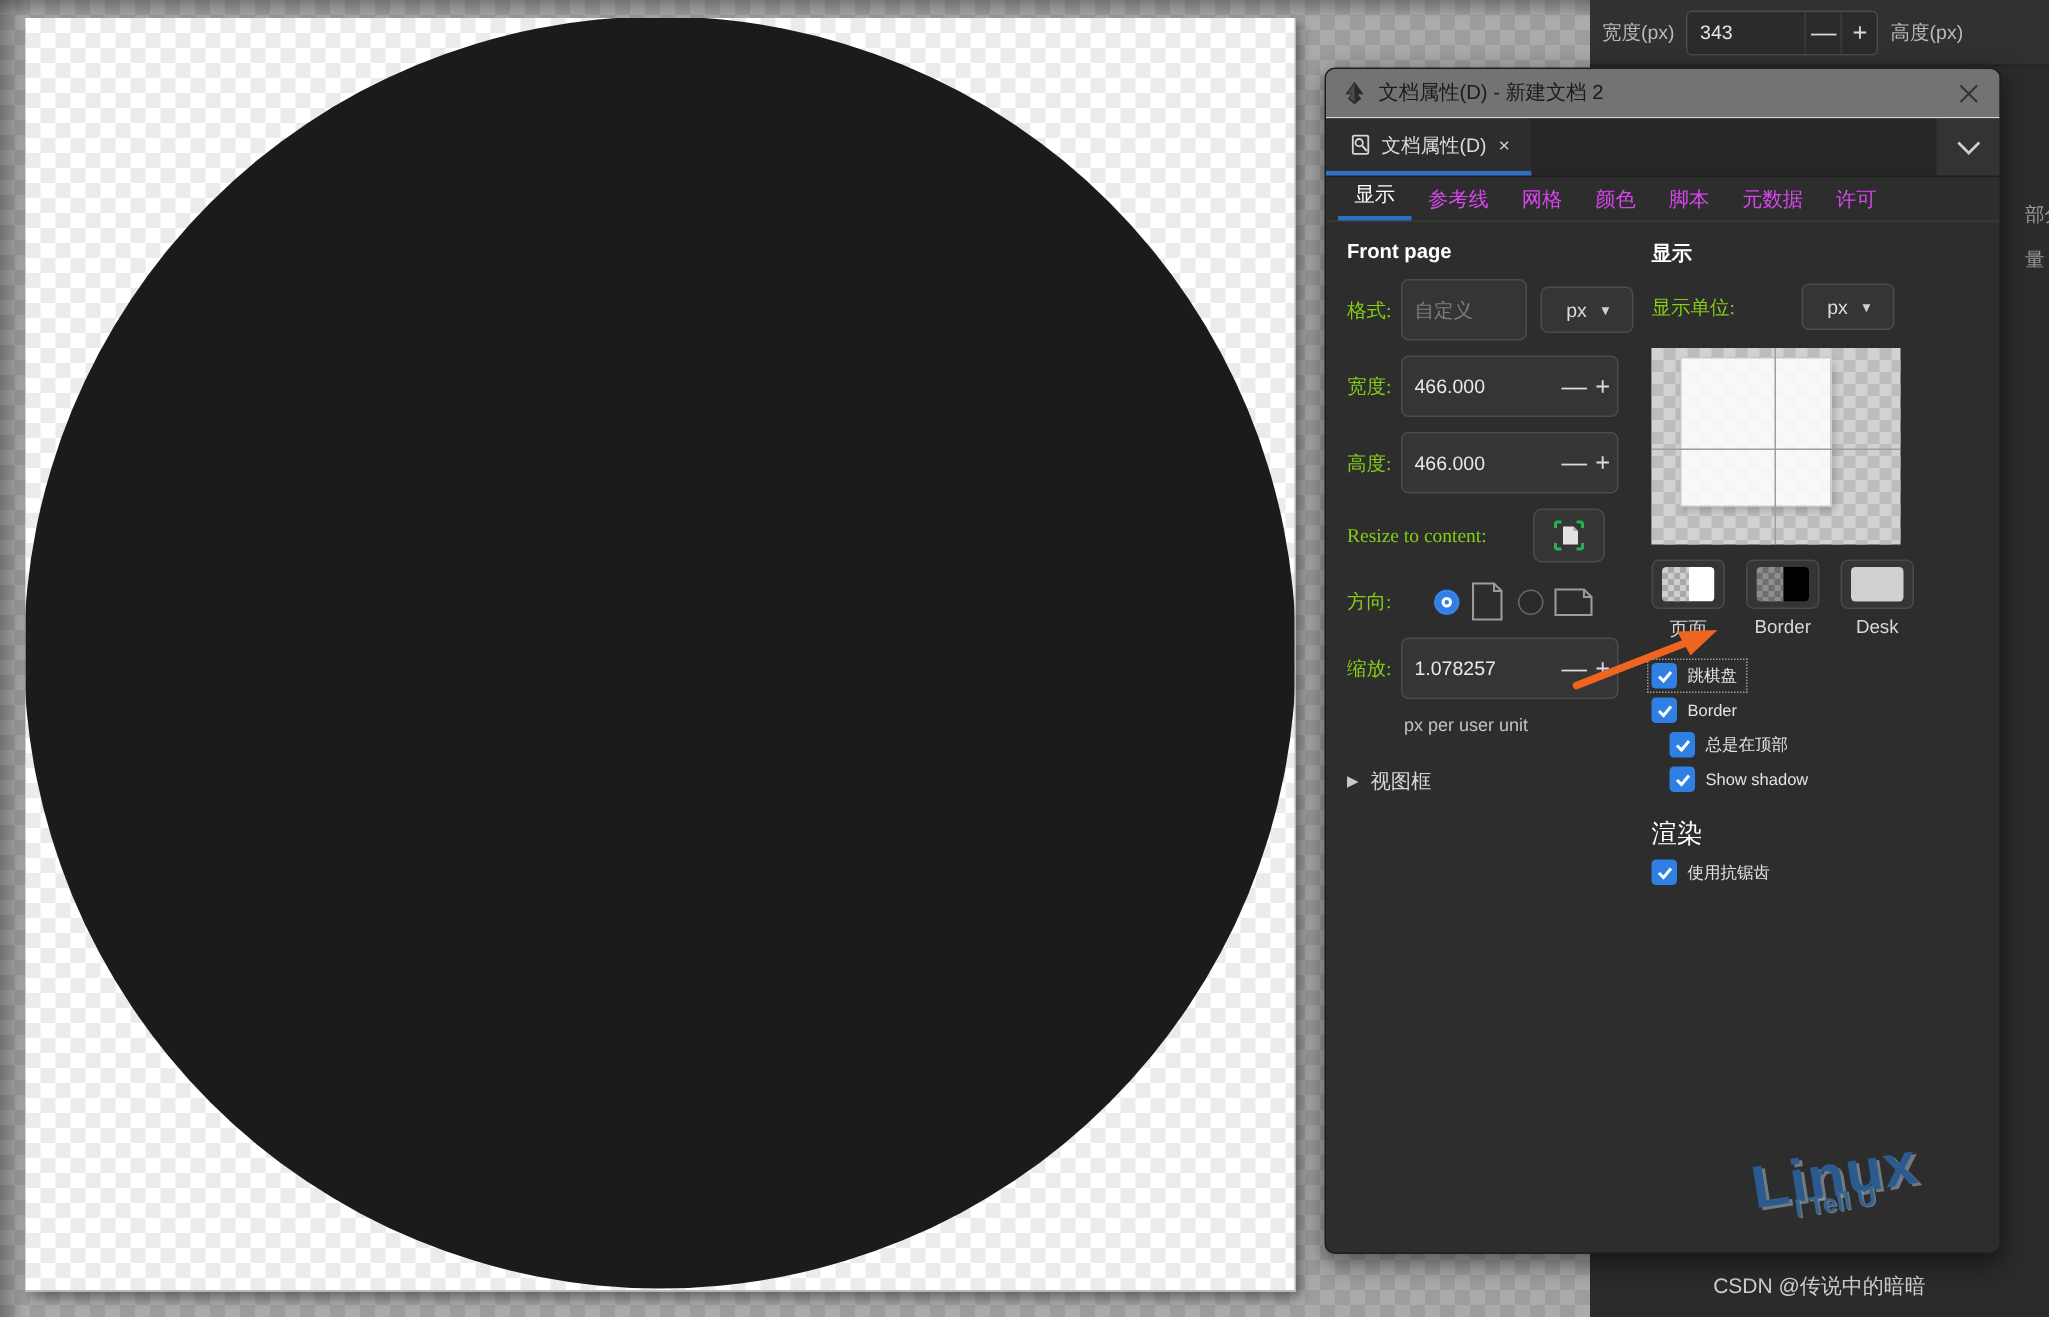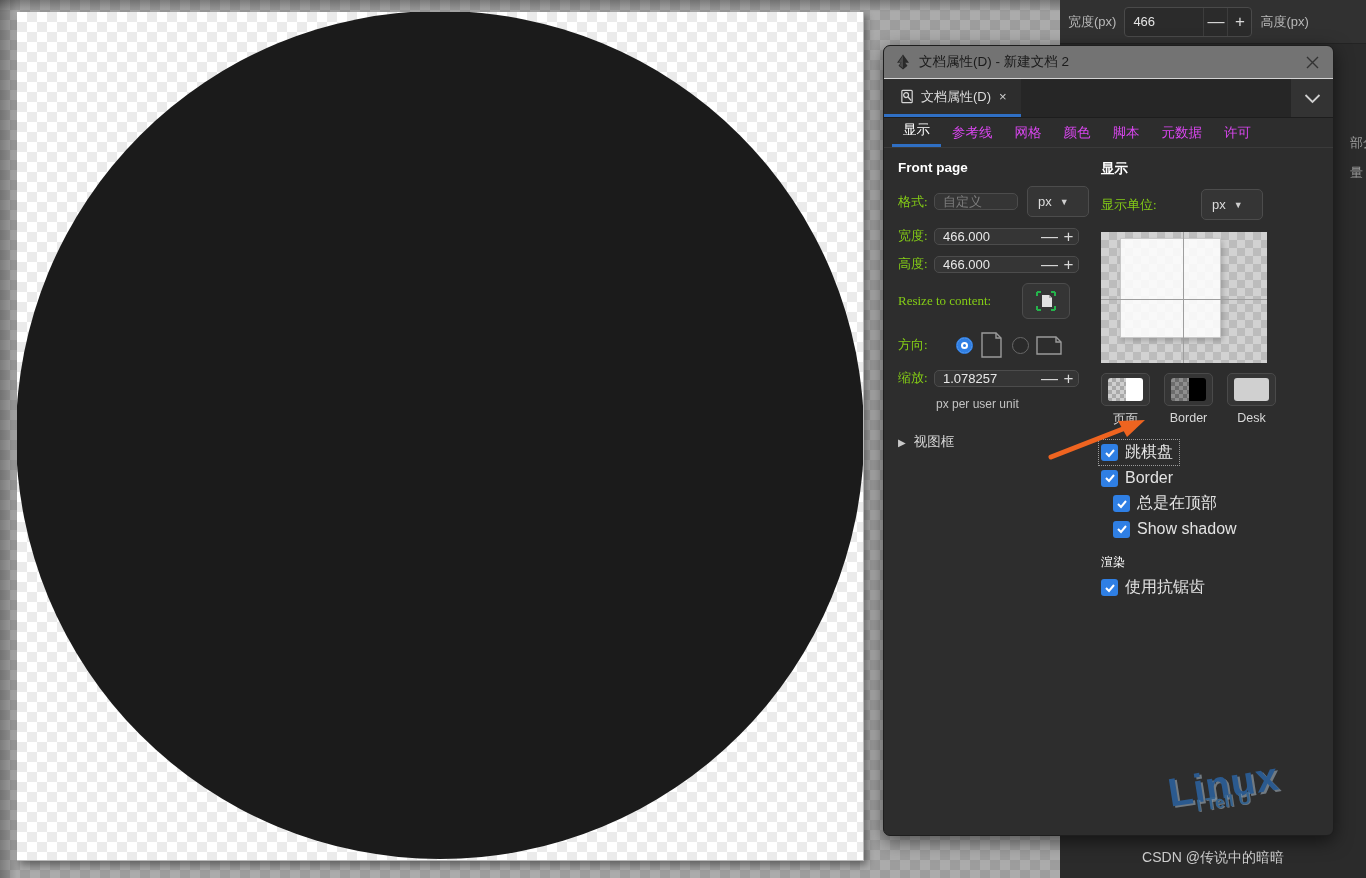--- a/index.html
+++ b/index.html
@@ -177,34 +177,34 @@
   .sec-title {
     font-size: 13.5px; color: #ffffff; font-weight: bold;
     margin-bottom: 11px;
   }
 
   .row { display: flex; align-items: center; margin-bottom: 10px; }
   .rlabel { font-size: 13px; color: #84cc16; white-space: nowrap; font-family: Liberation Serif, serif; }
 
   .field {
     background: #353535; border: 1px solid #4c4c4c;
-    border-radius: 5px; height: 17px;
+    border-radius: 5px; height: 41px;
     display: flex; align-items: center;
     color: #e8e8e8; font-size: 13px;
   }
   .field .txt { padding: 0 8px; flex: 1; white-space: nowrap; }
   .field .txt.ph { color: #7d7d7d; }
   .spinbtns { display: flex; height: 100%; align-items: center; }
   .spinbtns span {
     width: 19px; text-align: center; color: #d9d9d9;
     font-size: 17px; line-height: 29px;
   }
   .combo {
     background: #353535; border: 1px solid #4c4c4c; border-radius: 5px;
-    height: 31px; display: flex; align-items: center; justify-content: flex-start;
+    height: 31px; display: flex; align-items: center; justify-content: center;
     color: #dcdcdc; font-size: 13px; padding: 0 7px 0 10px;
   }
   .combo .arrow { font-size: 9px; color: #cfcfcf; margin-left: 8px; }
 
   #fmt-row .rlabel { width: 34px; }
   #fmt-input { width: 84px; margin-left: 2px; }
   #fmt-unit { width: 62px; margin-left: 9px; }
 
   #wh-block { position: relative; }
   .wh-row .rlabel { width: 34px; }
@@ -298,22 +298,22 @@
   .cbrow.focused {
     outline: 1px dotted #9a9a9a; outline-offset: 2px;
     width: fit-content; padding-right: 4px;
   }
   .cbox {
     width: 17px; height: 17px; border-radius: 3px;
     background: #2f7fe4; flex: none;
     display: flex; align-items: center; justify-content: center;
   }
   .cbox svg { width: 12px; height: 12px; }
-  .cblabel { font-size: 16px; color: #e3e3e3; white-space: nowrap; }
-  #render-title { font-size: 12px; color: #ffffff; margin: 16px 0 6px 0; }
+  .cblabel { font-size: 11px; color: #e3e3e3; white-space: nowrap; }
+  #render-title { font-size: 17px; color: #ffffff; margin: 16px 0 6px 0; }
 
   
   #watermark {
     position: absolute; right: 14px; bottom: 12px;
     width: 150px; height: 62px;
     transform: rotate(-9deg);
     pointer-events: none;
   }
   #wm-linux {
     font-size: 40px; font-weight: bold; color: #2b5a8f;
@@ -344,21 +344,21 @@
   </div>
   <div id="canvas-top-shade"></div>
   <div id="canvas-left-shade"></div>
 </div>
 
 <div id="right-dock">
 
   <div id="top-toolbar">
     <span class="tb-label">宽度(px)</span>
     <div class="tb-spin">
-      <span class="val">466</span>
+      <span class="val">343</span>
       <span class="mn">—</span>
       <span class="pl">+</span>
     </div>
     <span class="tb-label">高度(px)</span>
   </div>
 
   <div id="right-edge-text">
     <div>部分</div>
     <div>量</div>
   </div>

